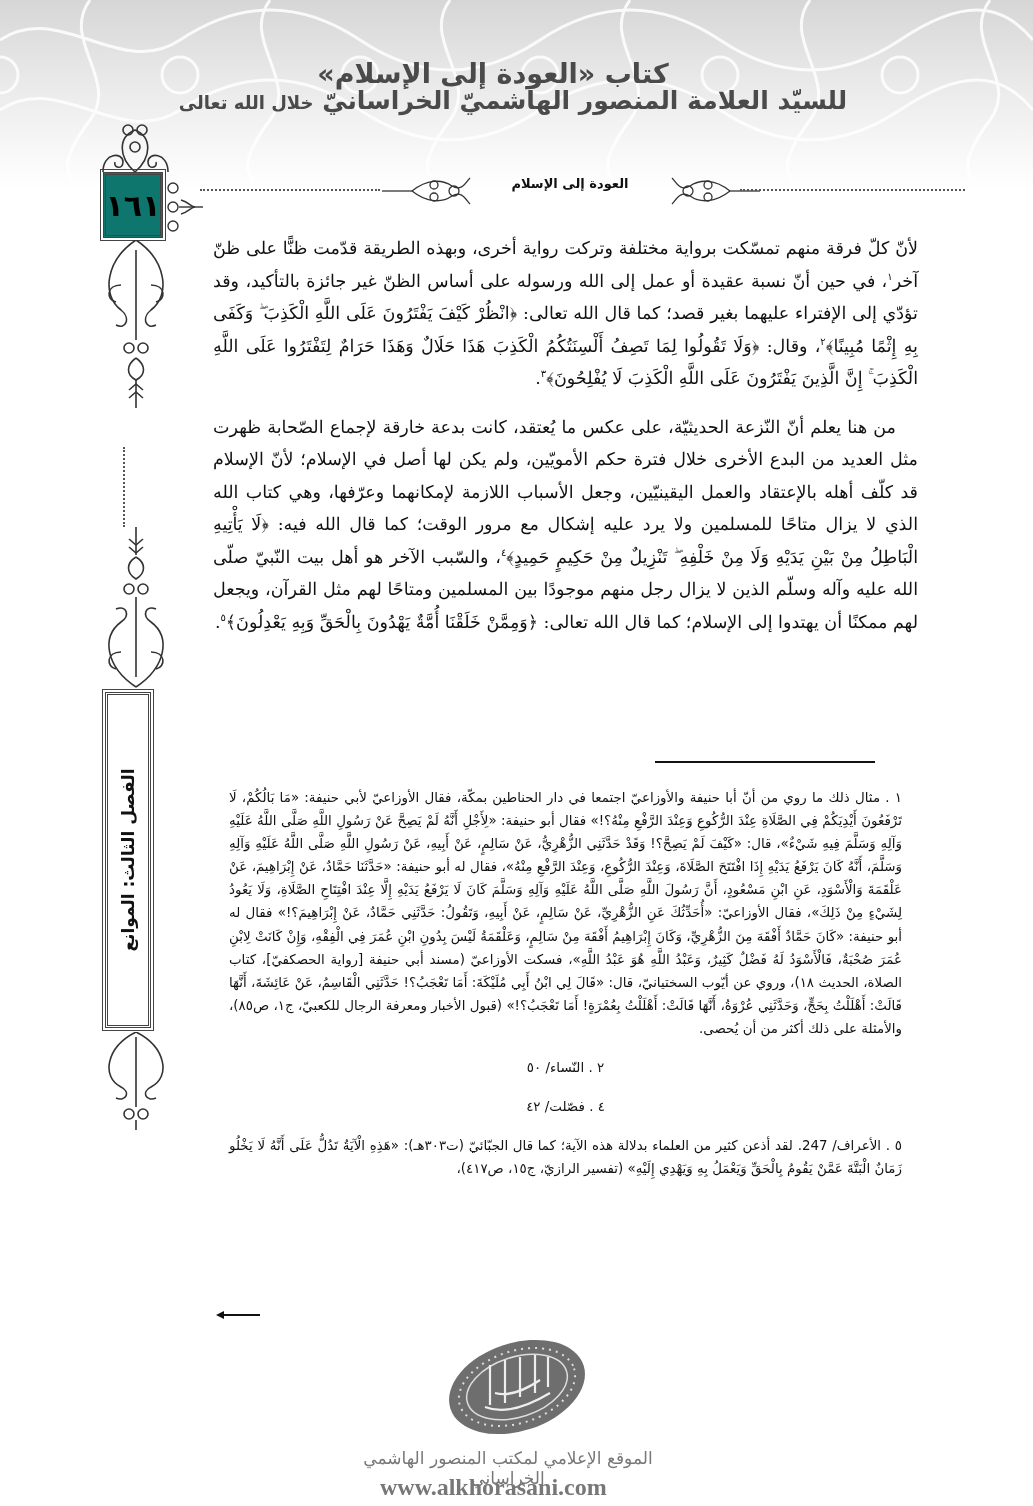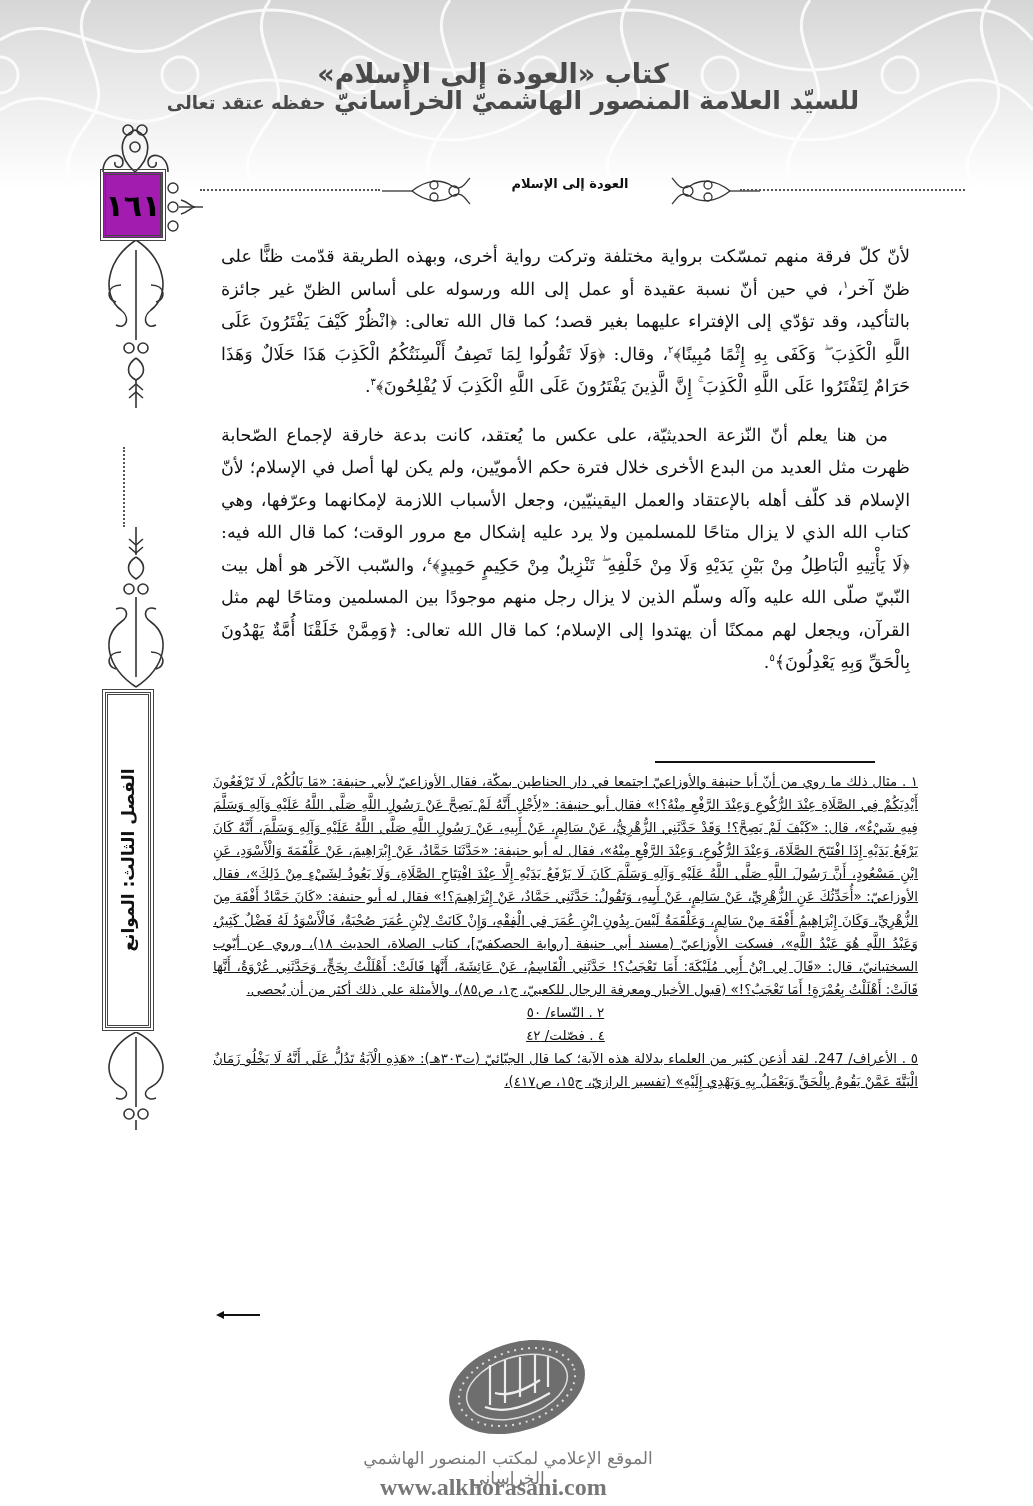--- a/index.html
+++ b/index.html
@@ -41,21 +41,21 @@
     .running-header .orn { position: absolute; top: 2px; }
     .running-header .title {
       position: absolute; left: 270px; top: 4px; width: 200px; text-align: center;
       direction: rtl; font-family: "DejaVu Sans", sans-serif; font-weight: bold; font-size: 13px; color: #111;
     }
 
     
     .page-num-frame {
       position: absolute; left: 103px; top: 172px; width: 60px; height: 66px;
       border: 3px double #444; outline: 1px solid #444; outline-offset: 2px;
-      background: #a21caf; display: flex; align-items: center; justify-content: center;
+      background: #0f766e; display: flex; align-items: center; justify-content: center;
       font-family: "DejaVu Sans", sans-serif; font-weight: bold; font-size: 30px; color: #000;
     }
     .chapter-frame {
       position: absolute; left: 105px; top: 692px; width: 46px; height: 336px;
       border: 3px double #444; outline: 1px solid #444; outline-offset: 2px; background: #fff;
     }
     .chapter-frame span {
       position: absolute; left: 50%; top: 50%;
       transform: translate(-50%, -50%) rotate(-90deg);
       white-space: nowrap; direction: rtl;
@@ -64,35 +64,35 @@
     .vert-dots {
       position: absolute; left: 123px; width: 0; border-left: 2px dotted #555;
     }
 
     
     .main-text {
       position: absolute; top: 232px; left: 213px; width: 705px;
       direction: rtl; text-align: justify; text-align-last: right;
       font-family: "DejaVu Serif", serif; font-size: 17.5px; line-height: 32.5px; color: #111;
     }
-    .main-text p { margin: 8px; }
+    .main-text p { margin: 0; }
     .main-text p + p { margin-top: 16px; text-indent: 22px; }
     .main-text p.last { text-align-last: right; }
     sup { font-size: 10px; line-height: 0; }
 
     .fn-sep {
       position: absolute; top: 761px; left: 655px; width: 220px; border-top: 2px solid #111;
     }
 
     .footnotes {
       position: absolute; top: 770px; left: 213px; width: 705px;
       direction: rtl; text-align: justify;
       font-family: "DejaVu Sans", sans-serif; font-size: 13.4px; line-height: 23.1px; color: #111;
     }
-    .footnotes .fn { margin: 0; text-decoration: underline; }
+    .footnotes .fn { margin: 16px; }
     .footnotes .short { text-align: center; }
     .cont-arrow {
       position: absolute; left: 216px; top: 1310px; width: 44px; height: 10px;
     }
 
     
     .seal { position: absolute; left: 445px; top: 1335px; }
     .site-arabic {
       position: absolute; top: 1448px; left: 358px; width: 300px; text-align: center;
       direction: rtl; font-family: "DejaVu Serif", serif; font-size: 17px; color: #777;
@@ -122,21 +122,21 @@
         <circle cx="720" cy="75" r="18"></circle>
       <circle cx="900" cy="75" r="18"></circle>
         <circle cx="0" cy="75" r="18"></circle>
     </g>
   </svg>
 </div>
 
 <div class="book-title">كتاب «العودة إلى الإسلام»</div>
 <div class="author-line">
   <span>للسيّد العلامة المنصور الهاشميّ الخراسانيّ</span>
-  <span class="small">حفظه عتقد تعالى</span>
+  <span class="small">خلال الله تعالى</span>
 </div>
 
 <div class="running-header">
   <div class="dots-left"></div>
   <svg class="orn" style="left:182px" width="90" height="34">
     <g fill="none" stroke="#333" stroke-width="1.3">
       <path d="M0,17 L30,17"></path>
         <path d="M30,17 C45,5 60,5 70,12 C80,18 84,8 88,4"></path>
       <path d="M30,17 C45,29 60,29 70,22 C80,16 84,26 88,30"></path>
       <circle cx="52" cy="11" r="4"></circle>

